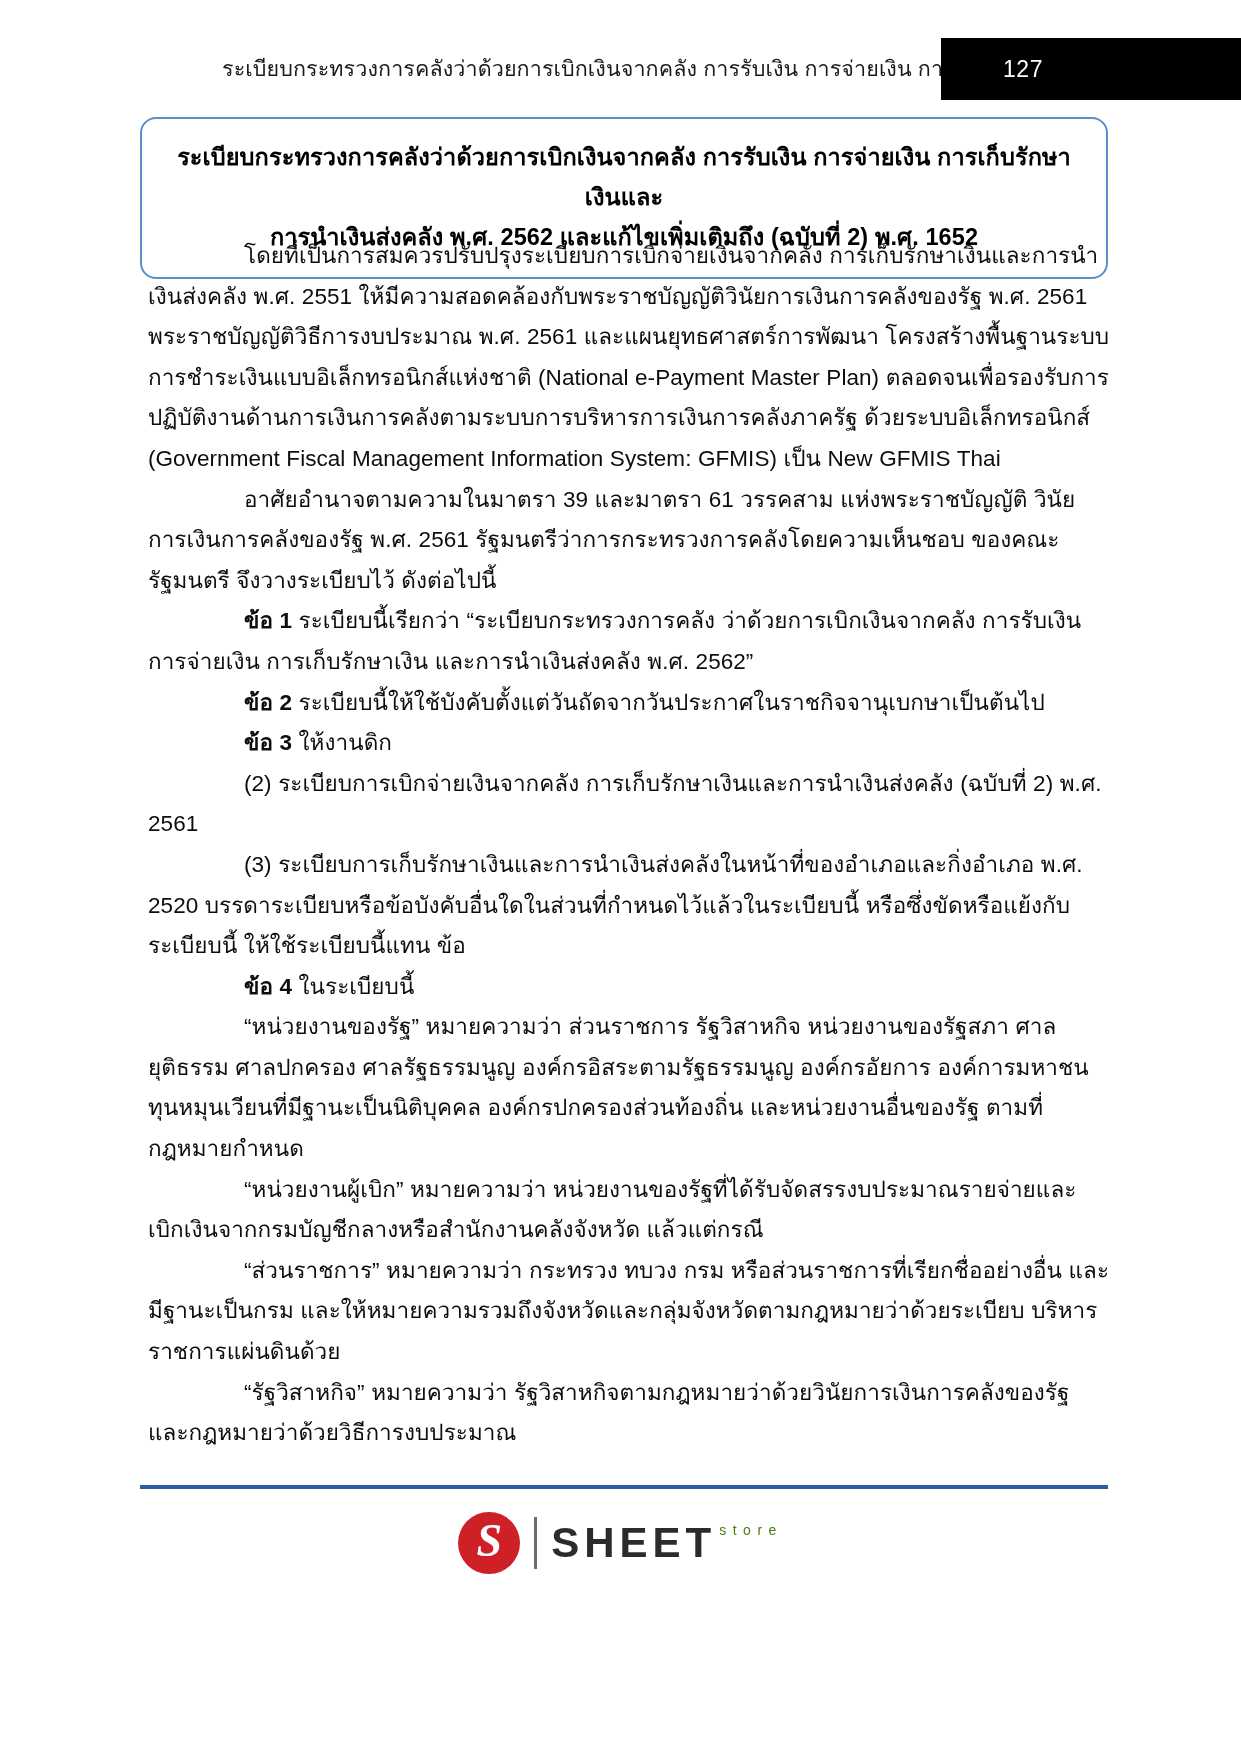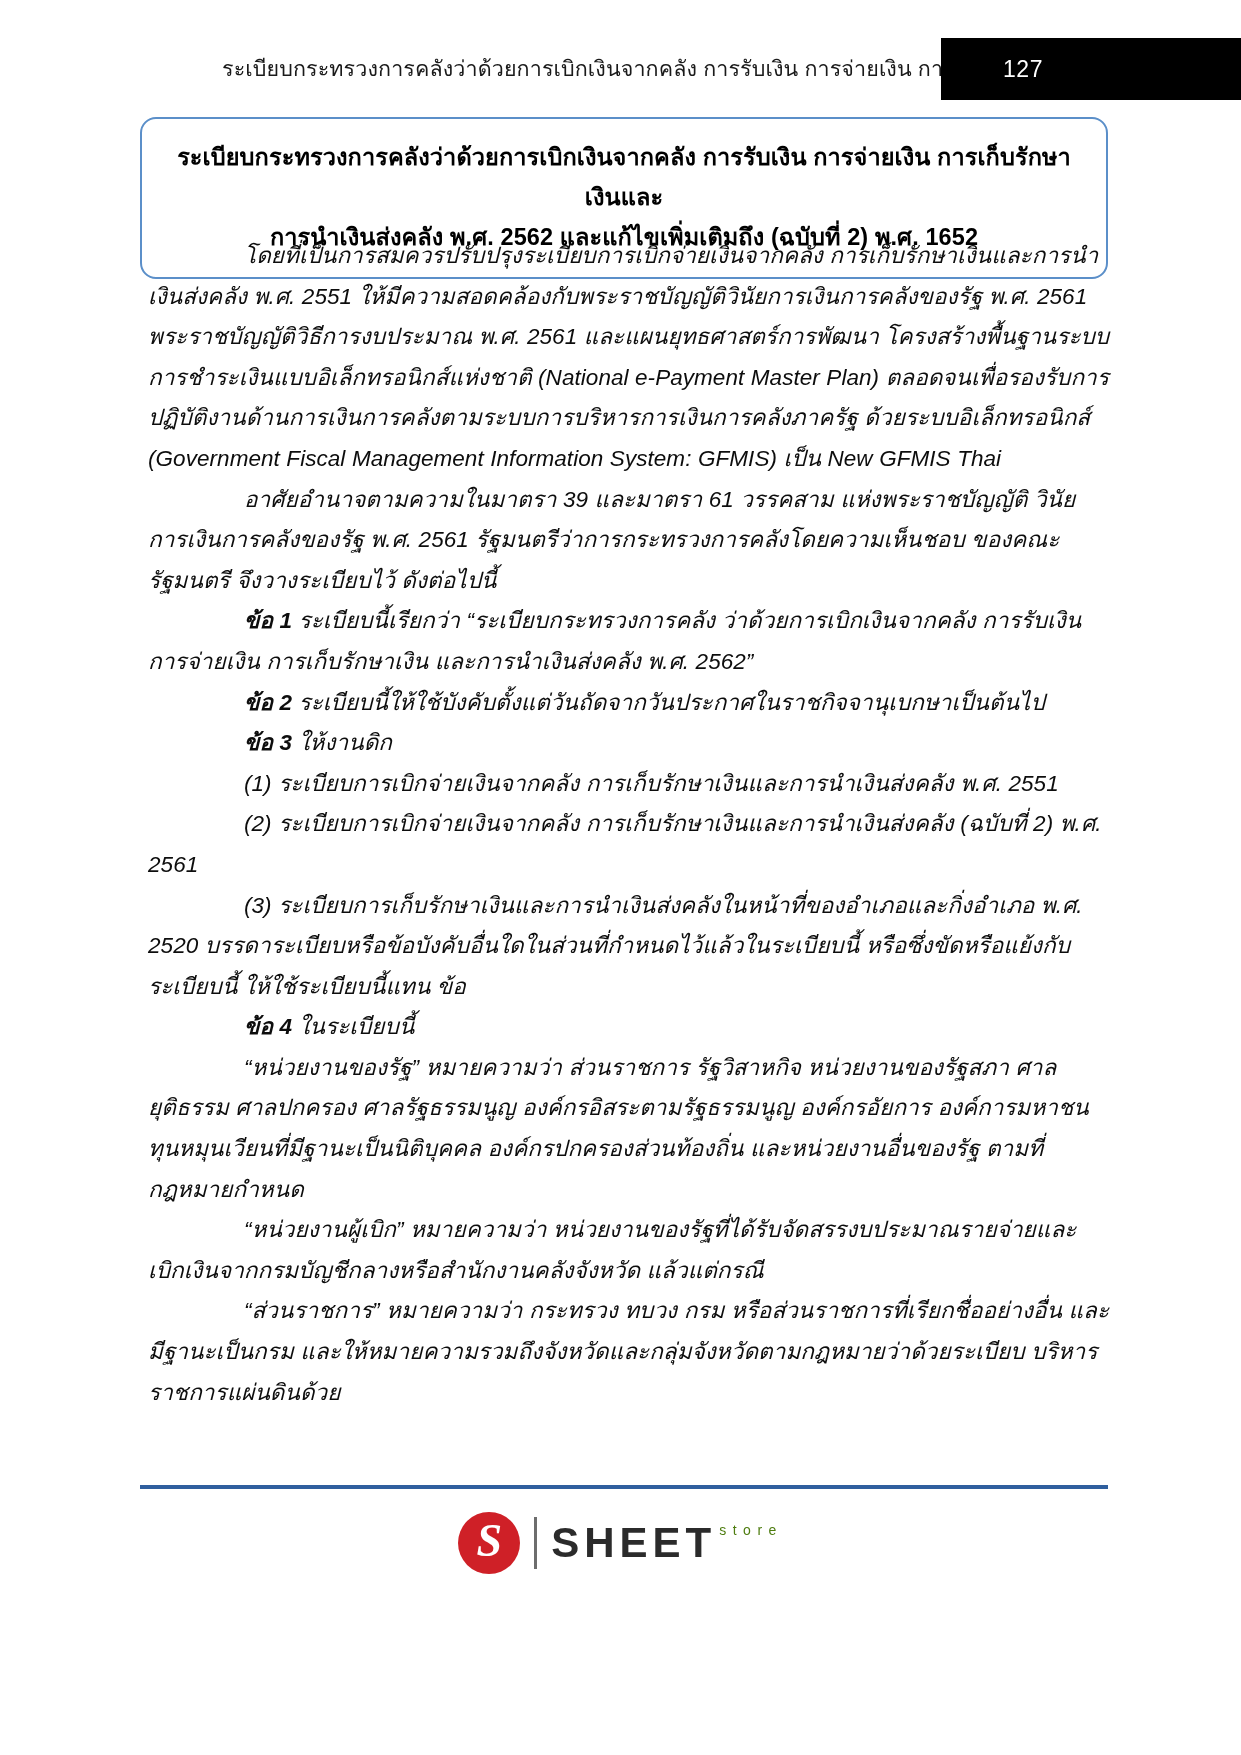--- a/index.html
+++ b/index.html
@@ -80,21 +80,20 @@
     letter-spacing: 0.1px;
     color: #000000;
   }
 
   
   .body-area {
     position: absolute;
     left: 148px;
     top: 236px;
     width: 962px;
-    font-style: italic;
   }
   .para {
     font-size: 22.5px;
     line-height: 40.6px;
     color: #0d0d0d;
     letter-spacing: 0.05px;
     margin: 0;
     text-align: left;
     word-spacing: 0.2px;
   }
@@ -188,34 +187,34 @@
     <p class="para indent-1">โดยที่เป็นการสมควรปรับปรุงระเบียบการเบิกจ่ายเงินจากคลัง การเก็บรักษาเงินและการนำเงินส่งคลัง พ.ศ. 2551 ให้มีความสอดคล้องกับพระราชบัญญัติวินัยการเงินการคลังของรัฐ  พ.ศ. 2561 พระราชบัญญัติวิธีการงบประมาณ พ.ศ. 2561 และแผนยุทธศาสตร์การพัฒนา โครงสร้างพื้นฐานระบบการชำระเงินแบบอิเล็กทรอนิกส์แห่งชาติ (National e-Payment Master Plan) ตลอดจนเพื่อรองรับการปฏิบัติงานด้านการเงินการคลังตามระบบการบริหารการเงินการคลังภาครัฐ  ด้วยระบบอิเล็กทรอนิกส์ (Government Fiscal Management Information System: GFMIS) เป็น New GFMIS Thai</p>
 
     <p class="para indent-1">อาศัยอำนาจตามความในมาตรา 39 และมาตรา 61 วรรคสาม แห่งพระราชบัญญัติ วินัยการเงินการคลังของรัฐ  พ.ศ. 2561 รัฐมนตรีว่าการกระทรวงการคลังโดยความเห็นชอบ ของคณะรัฐมนตรี จึงวางระเบียบไว้ ดังต่อไปนี้</p>
 
     <p class="para indent-1"><span class="bold">ข้อ 1</span><span> ระเบียบนี้เรียกว่า “ระเบียบกระทรวงการคลัง ว่าด้วยการเบิกเงินจากคลัง การรับเงิน การจ่ายเงิน การเก็บรักษาเงิน และการนำเงินส่งคลัง พ.ศ. 2562”</span></p>
 
     <p class="para indent-1"><span class="bold">ข้อ 2</span><span> ระเบียบนี้ให้ใช้บังคับตั้งแต่วันถัดจากวันประกาศในราชกิจจานุเบกษาเป็นต้นไป</span></p>
 
     <p class="para indent-1"><span class="bold">ข้อ 3</span><span> ให้งานดิก</span></p>
 
-    <p class="para indent-item">(1) ระเบียบการเบิกจ่ายเงินจากคลัง การเก็บรักษาเงินและการนำเงินส่งคลัง พ.ศ. 2551</p>
 
     <p class="para indent-item">(2) ระเบียบการเบิกจ่ายเงินจากคลัง การเก็บรักษาเงินและการนำเงินส่งคลัง (ฉบับที่ 2) พ.ศ. 2561</p>
 
     <p class="para indent-item">(3) ระเบียบการเก็บรักษาเงินและการนำเงินส่งคลังในหน้าที่ของอำเภอและกิ่งอำเภอ พ.ศ. 2520 บรรดาระเบียบหรือข้อบังคับอื่นใดในส่วนที่กำหนดไว้แล้วในระเบียบนี้ หรือซึ่งขัดหรือแย้งกับระเบียบนี้ ให้ใช้ระเบียบนี้แทน ข้อ</p>
 
     <p class="para indent-1"><span class="bold">ข้อ 4</span><span> ในระเบียบนี้</span></p>
 
     <p class="para indent-1">“หน่วยงานของรัฐ” หมายความว่า ส่วนราชการ รัฐวิสาหกิจ หน่วยงานของรัฐสภา ศาลยุติธรรม ศาลปกครอง ศาลรัฐธรรมนูญ องค์กรอิสระตามรัฐธรรมนูญ องค์กรอัยการ องค์การมหาชน ทุนหมุนเวียนที่มีฐานะเป็นนิติบุคคล องค์กรปกครองส่วนท้องถิ่น และหน่วยงานอื่นของรัฐ ตามที่กฎหมายกำหนด</p>
 
     <p class="para indent-1">“หน่วยงานผู้เบิก” หมายความว่า หน่วยงานของรัฐที่ได้รับจัดสรรงบประมาณรายจ่ายและ เบิกเงินจากกรมบัญชีกลางหรือสำนักงานคลังจังหวัด แล้วแต่กรณี</p>
 
     <p class="para indent-1">“ส่วนราชการ” หมายความว่า กระทรวง ทบวง กรม หรือส่วนราชการที่เรียกชื่ออย่างอื่น และมีฐานะเป็นกรม และให้หมายความรวมถึงจังหวัดและกลุ่มจังหวัดตามกฎหมายว่าด้วยระเบียบ บริหารราชการแผ่นดินด้วย</p>
 
+    <p class="para indent-1">“รัฐวิสาหกิจ” หมายความว่า รัฐวิสาหกิจตามกฎหมายว่าด้วยวินัยการเงินการคลังของรัฐ และกฎหมายว่าด้วยวิธีการงบประมาณ</p>
 
   </div>
 
   <div class="footer-rule"></div>
 
   <div class="footer-logo">
     <span class="logo-mark">
       <span class="logo-mark-letter">S</span>
     </span>
     <span class="logo-divider"></span>

